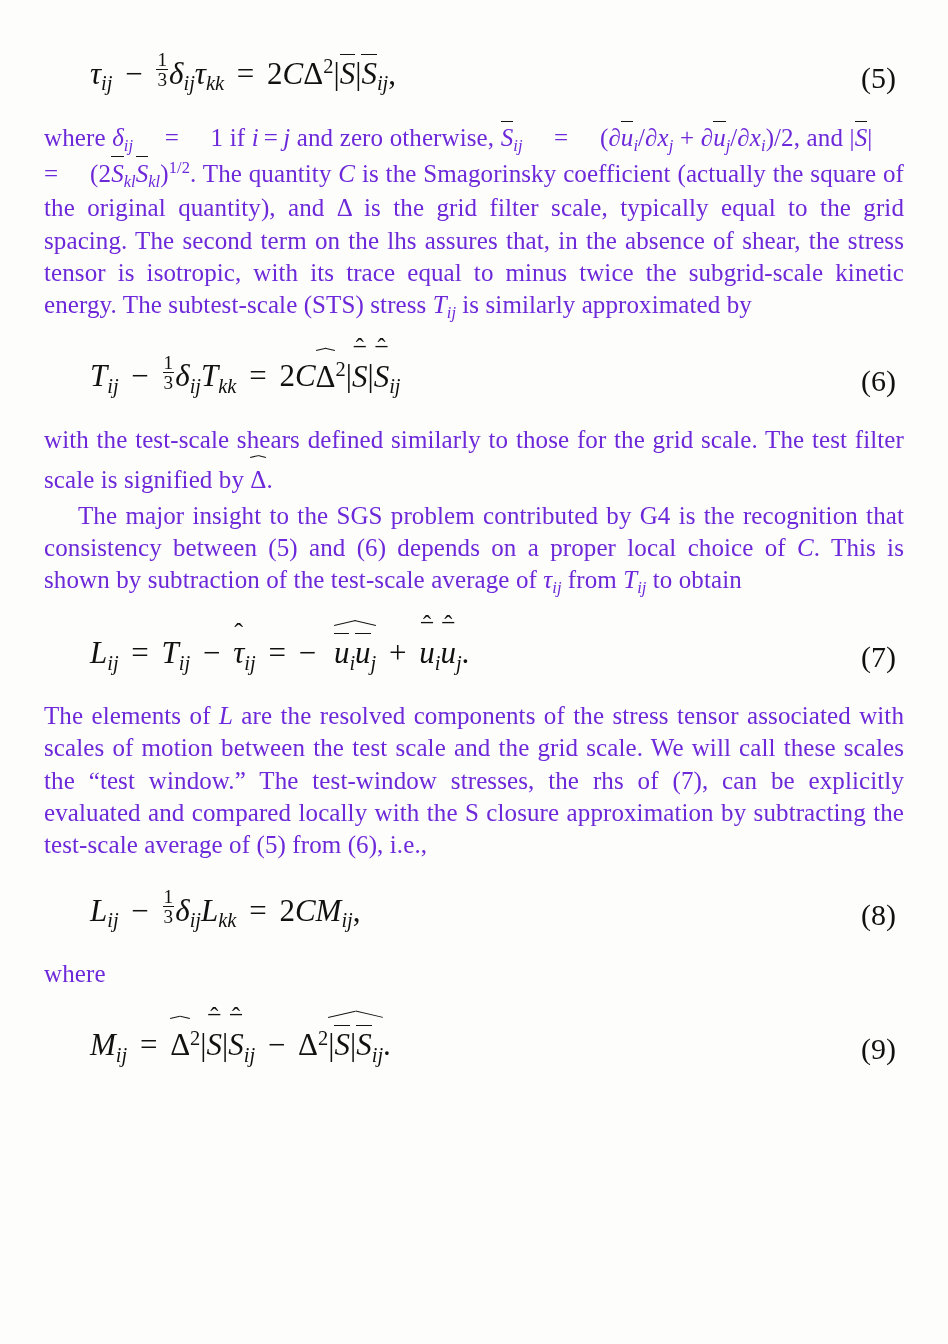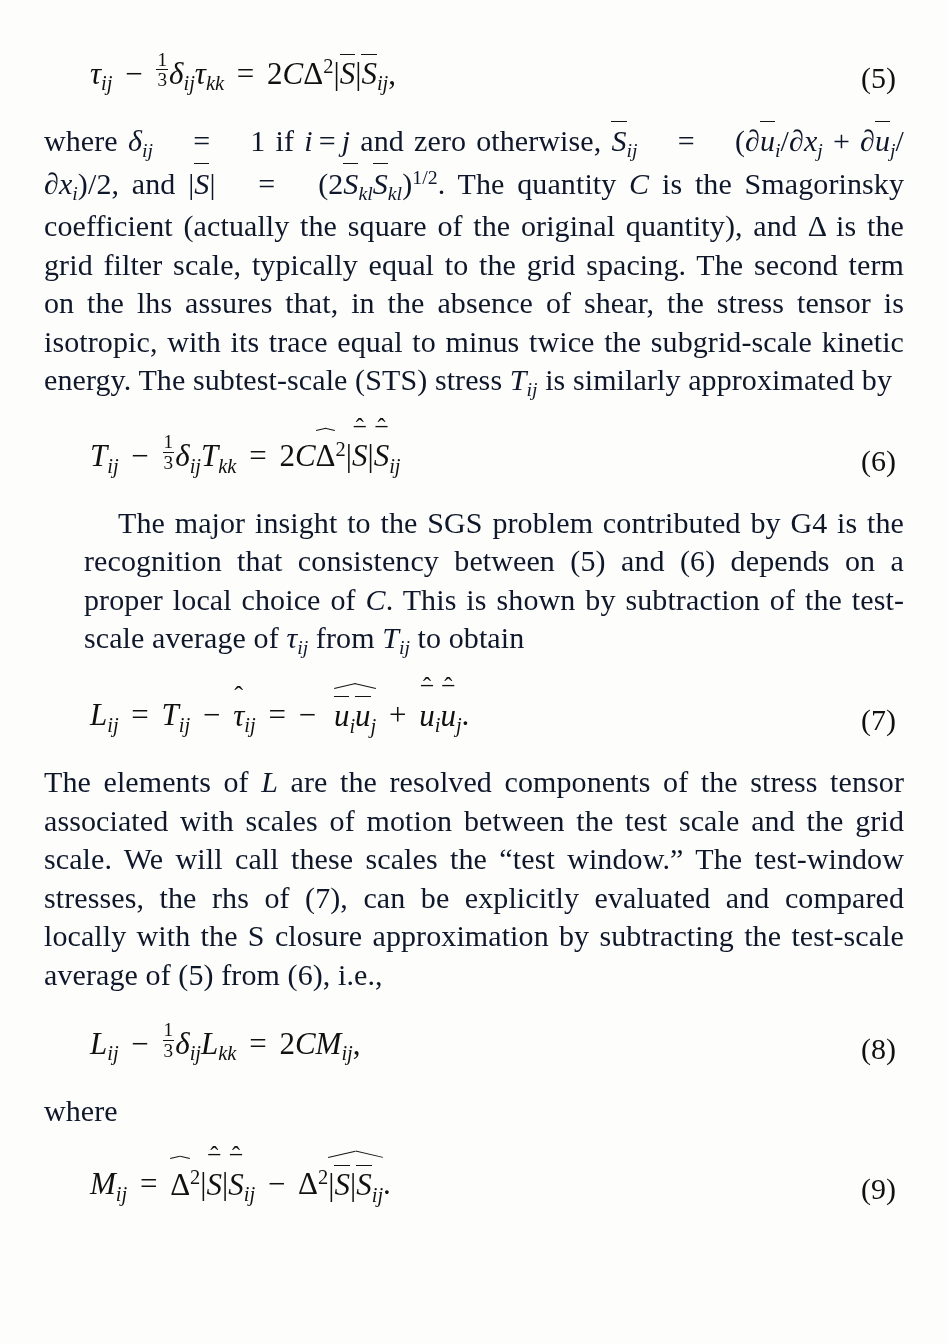--- a/index.html
+++ b/index.html
@@ -25,31 +25,30 @@
   .topcut {
     height: 6px;
     overflow: hidden;
     color: #5a5a5a;
     font-size: 20px;
     line-height: 10px;
     letter-spacing: 0.5px;
     opacity: 0.55;
   }
   p.body {
-    font-size: 30px;
+    font-size: 25px;
     line-height: 1.285;
     text-align: justify;
     text-justify: inter-word;
     margin: 0 0 4px 0;
     letter-spacing: 0.1px;
-    color: #0f172a;
+    color: #6d28d9;
   }
   p.body.indent {
     text-indent: 34px;
-    margin-left: 40px;
   }
   .eq {
     display: flex;
     align-items: flex-end;
     margin: 26px 0 26px 0;
     font-size: 31px;
   }
   .eq .eq-body {
     flex: 0 0 auto;
     margin-left: 46px;
@@ -186,20 +185,23 @@
     <div class="eq-body">
       <span class="it">T</span><span class="sub">ij</span>
       <span class="spacer-s"></span>−<span class="spacer-s"></span>
       <span class="frac"><span class="num">1</span><span class="den">3</span></span><span class="it">δ</span><span class="sub">ij</span><span class="it">T</span><span class="sub">kk</span>
       <span class="spacer-s"></span>=<span class="spacer-s"></span>
       2<span class="it">C</span><span class="widehat"><span class="wh-mark"></span>Δ</span><span class="sup">2</span>|<span class="dblhat"><span class="dh1">ˆ</span><span class="dh2">̅</span><span class="it">S</span></span>|<span class="dblhat"><span class="dh1">ˆ</span><span class="dh2">̅</span><span class="it">S</span></span><span class="sub">ij</span>
     </div>
     <div class="eq-num">(6)</div>
   </div>
 
+  <p class="body">
+    with the test-scale shears defined similarly to those for the grid scale. The test filter scale is signified by <span class="widehat"><span class="wh-mark"></span>Δ</span>.
+  </p>
 
   <p class="body indent">
     The major insight to the SGS problem contributed by G4 is the recognition that consistency between (5) and (6) depends on a proper local choice of <span class="it">C</span>. This is shown by subtraction of the test-scale average of <span class="it">τ</span><span class="sub">ij</span> from <span class="it">T</span><span class="sub">ij</span> to obtain
   </p>
 
   <div class="eq">
     <div class="eq-body">
       <span class="it">L</span><span class="sub">ij</span>
       <span class="spacer-s"></span>=<span class="spacer-s"></span>
       <span class="it">T</span><span class="sub">ij</span>

